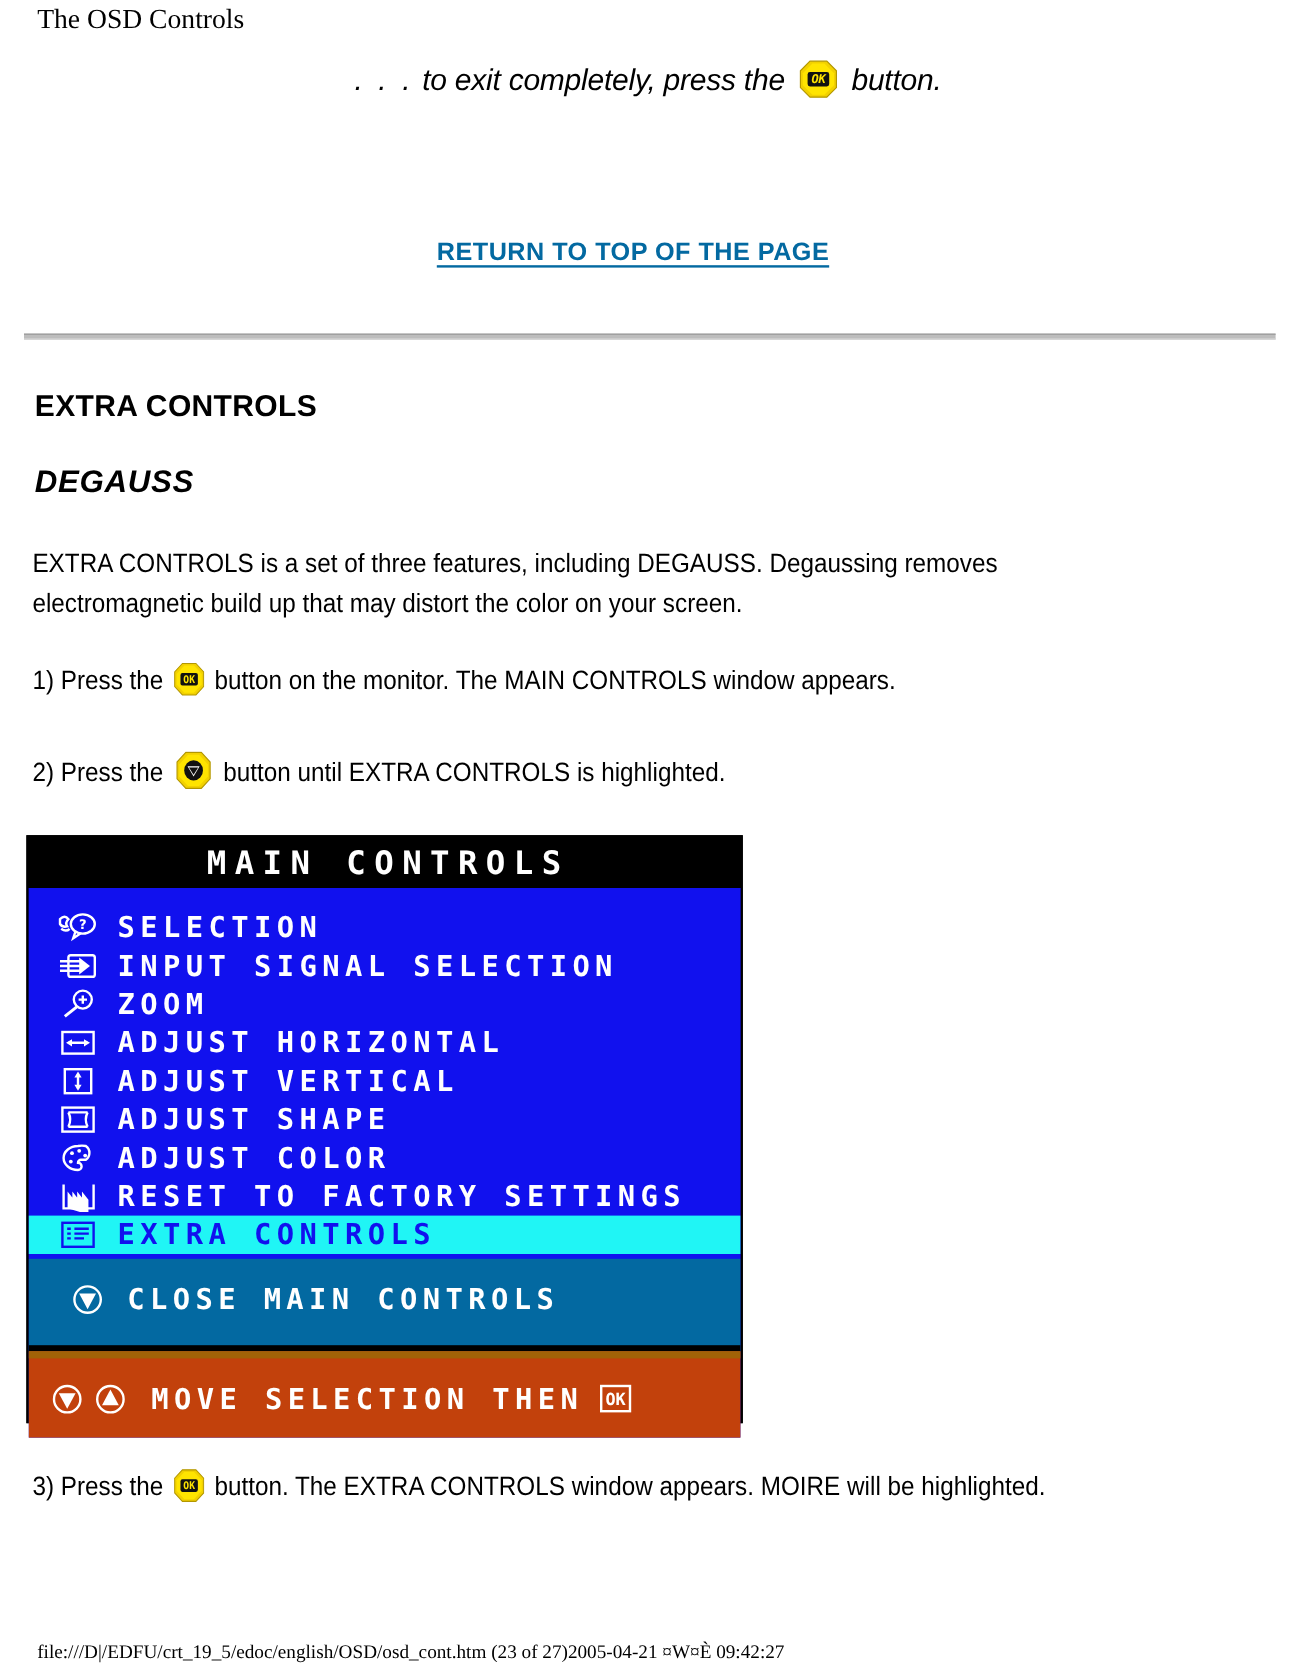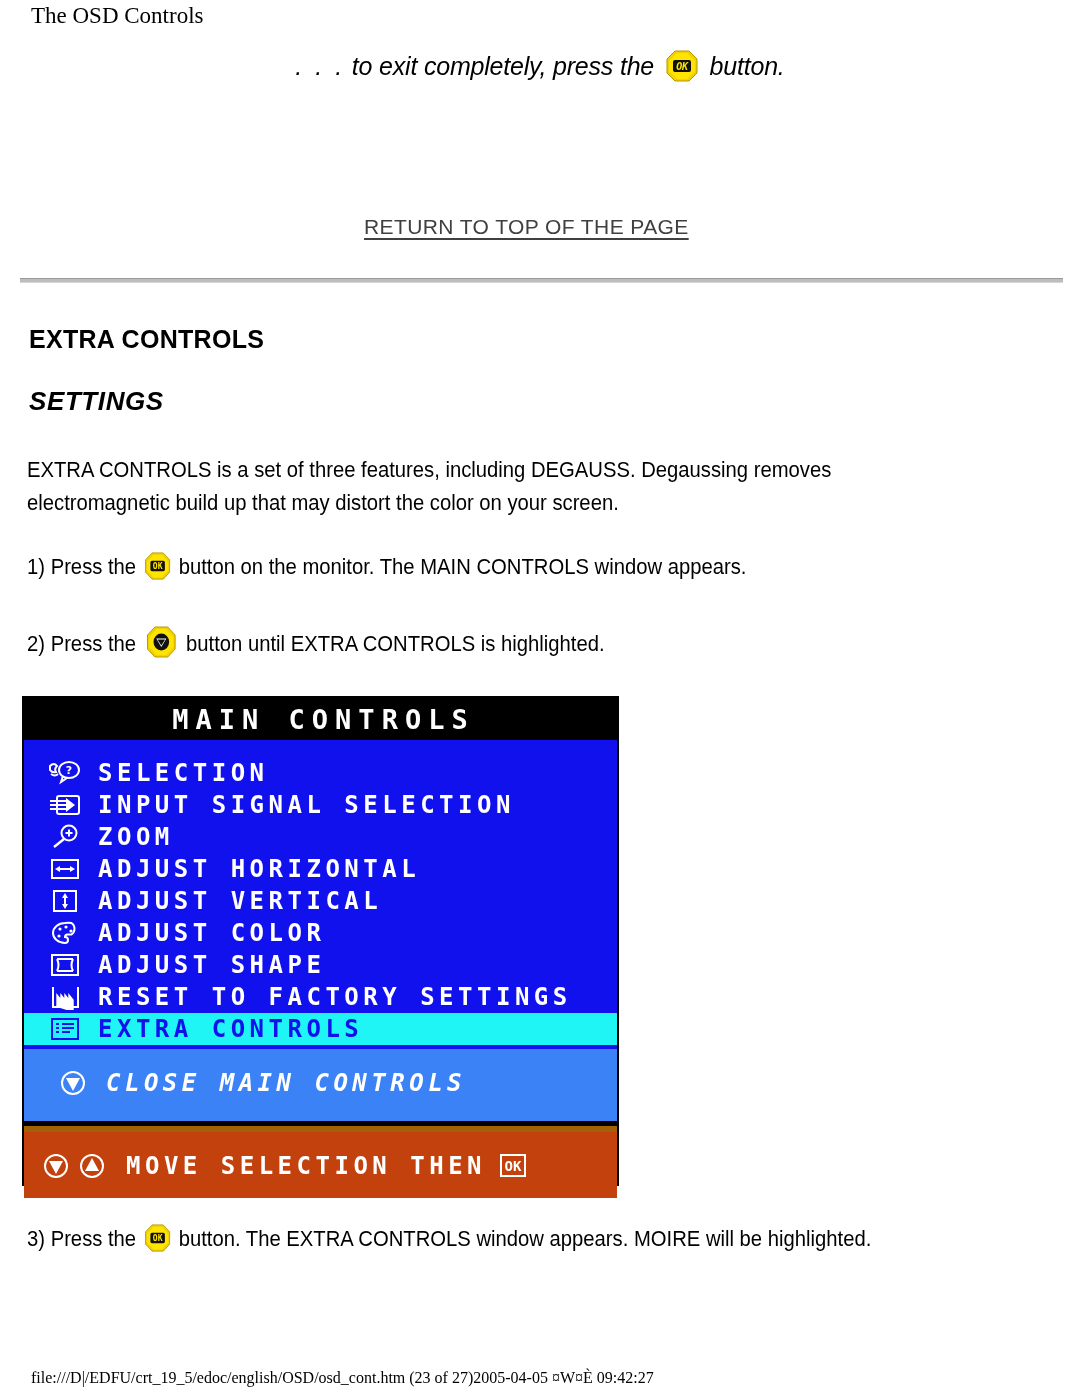--- a/index.html
+++ b/index.html
@@ -71,29 +71,28 @@
     margin: 0 5px;
   }
   .downbtn svg { display:block; width:100%; height:100%; }
 
   
   .return-link {
     position: absolute;
     left: 364px;
     top: 199px;
     font-size: 21px;
-    font-weight: normal;
+    font-weight: bold;
     letter-spacing: 0.4px;
-    color: #404040;
+    color: #0369a1;
     text-decoration: underline;
     text-underline-offset: 4px;
     text-decoration-thickness: 2px;
     white-space: nowrap;
     cursor: pointer;
-    margin-top: 16px;
   }
 
   
   .divider {
     position: absolute;
     left: 20px;
     top: 278px;
     width: 1043px;
     height: 3px;
     border: 0;
@@ -195,24 +194,23 @@
   .osd-icon svg { display:block; }
   .osd-label {
     font-size: 24px;
     font-weight: bold;
     letter-spacing: 4.5px;
     white-space: nowrap;
     line-height: 30px;
     padding-left: 10px;
   }
   .osd-close-wrap {
-    background: #3b82f6;
+    background: #0369a1;
     padding: 18px 0 22px 0;
     border-bottom: 5px solid #000000;
-    font-style: italic;
   }
   .osd-row.close-row { padding-left: 26px; }
   .osd-footer {
     background: #c2410c;
     padding: 18px 0 16px 0;
     border-top: 6px solid #a16207;
   }
   .osd-row.footer-row { padding-left: 16px; }
   .footer-icons {
     width: 76px;
@@ -254,21 +252,21 @@
     </svg>
   </span>
   <span>button.</span>
 </div>
 
 <a class="return-link" href="#">RETURN TO TOP OF THE PAGE</a>
 
 <hr class="divider">
 
 <div class="h-extra">EXTRA CONTROLS</div>
-<div class="h-degauss">SETTINGS</div>
+<div class="h-degauss">DEGAUSS</div>
 
 <div class="body-text para">EXTRA CONTROLS is a set of three features, including DEGAUSS. Degaussing removes electromagnetic build up that may distort the color on your screen.</div>
 
 <div class="body-text step1">
   <span>1)</span>
   <span>Press the</span>
   <span class="okbtn okbtn-sm">
     <svg viewBox="0 0 32 32">
       <polygon points="9,1 23,1 31,9 31,23 23,31 9,31 1,23 1,9" fill="#F2D100" stroke="#B39700" stroke-width="1"></polygon>
       <polygon points="11,3 21,3 29,11 29,21 21,29 11,29 3,21 3,11" fill="#FFE400"></polygon>
@@ -357,39 +355,39 @@
             <polygon points="17,5 14,10 20,10" fill="#fff"></polygon>
             <polygon points="17,21 14,16 20,16" fill="#fff"></polygon>
           </svg>
         </span>
         <span class="osd-label">ADJUST VERTICAL</span>
       </div>
 
       <div class="osd-row">
         <span class="osd-icon">
           <svg width="34" height="26" viewBox="0 0 34 26">
+            <rect x="4" y="3" width="26" height="20" fill="none" stroke="#fff" stroke-width="2"></rect>
+            <path d="M9 7 q3 6 0 12 M25 7 q-3 6 0 12" fill="none" stroke="#fff" stroke-width="2"></path>
+            <path d="M9 7 h16 M9 19 h16" stroke="#fff" stroke-width="2"></path>
+          </svg>
+        </span>
+        <span class="osd-label">ADJUST SHAPE</span>
+      </div>
+
+      <div class="osd-row">
+        <span class="osd-icon">
+          <svg width="34" height="26" viewBox="0 0 34 26">
             <path d="M17 3 a12 10 0 1 0 0 20 a3 3 0 0 0 0 -6 a2.5 2.5 0 0 1 2.5 -2.5 h4 a7 7 0 0 0 0 -11.5 a14 10 0 0 0 -6.5 0 z" fill="none" stroke="#fff" stroke-width="2"></path>
             <circle cx="12" cy="9" r="1.6" fill="#fff"></circle>
             <circle cx="18" cy="7" r="1.6" fill="#fff"></circle>
             <circle cx="23" cy="11" r="1.6" fill="#fff"></circle>
             <circle cx="11" cy="16" r="1.6" fill="#fff"></circle>
           </svg>
         </span>
         <span class="osd-label">ADJUST COLOR</span>
-      </div>
-
-      <div class="osd-row">
-        <span class="osd-icon">
-          <svg width="34" height="26" viewBox="0 0 34 26">
-            <rect x="4" y="3" width="26" height="20" fill="none" stroke="#fff" stroke-width="2"></rect>
-            <path d="M9 7 q3 6 0 12 M25 7 q-3 6 0 12" fill="none" stroke="#fff" stroke-width="2"></path>
-            <path d="M9 7 h16 M9 19 h16" stroke="#fff" stroke-width="2"></path>
-          </svg>
-        </span>
-        <span class="osd-label">ADJUST SHAPE</span>
       </div>
 
       <div class="osd-row">
         <span class="osd-icon">
           <svg width="34" height="26" viewBox="0 0 34 26">
             <path d="M5 3 v20 h25 v-20" fill="none" stroke="#fff" stroke-width="2"></path>
             <path d="M9 23 v-12 l4 5 v-5 l4 5 v-5 l4 5 v-5 l4 5 v12" fill="#fff" stroke="#fff" stroke-width="1.4"></path>
           </svg>
         </span>
         <span class="osd-label">RESET TO FACTORY SETTINGS</span>
@@ -452,13 +450,13 @@
     <svg viewBox="0 0 32 32">
       <polygon points="9,1 23,1 31,9 31,23 23,31 9,31 1,23 1,9" fill="#F2D100" stroke="#B39700" stroke-width="1"></polygon>
       <polygon points="11,3 21,3 29,11 29,21 21,29 11,29 3,21 3,11" fill="#FFE400"></polygon>
       <rect x="7" y="10" width="18" height="12" rx="2" fill="#111111"></rect>
       <text x="16" y="19.5" font-family="DejaVu Sans Mono, monospace" font-size="10" font-weight="bold" fill="#FFE400" text-anchor="middle">OK</text>
     </svg>
   </span>
   <span>button. The EXTRA CONTROLS window appears. MOIRE will be highlighted.</span>
 </div>
 
-<div class="file-path">file:///D|/EDFU/crt_19_5/edoc/english/OSD/osd_cont.htm (23 of 27)2005-04-05 ¤W¤È 09:42:27</div>
+<div class="file-path">file:///D|/EDFU/crt_19_5/edoc/english/OSD/osd_cont.htm (23 of 27)2005-04-21 ¤W¤È 09:42:27</div>
 
 </body></html>

